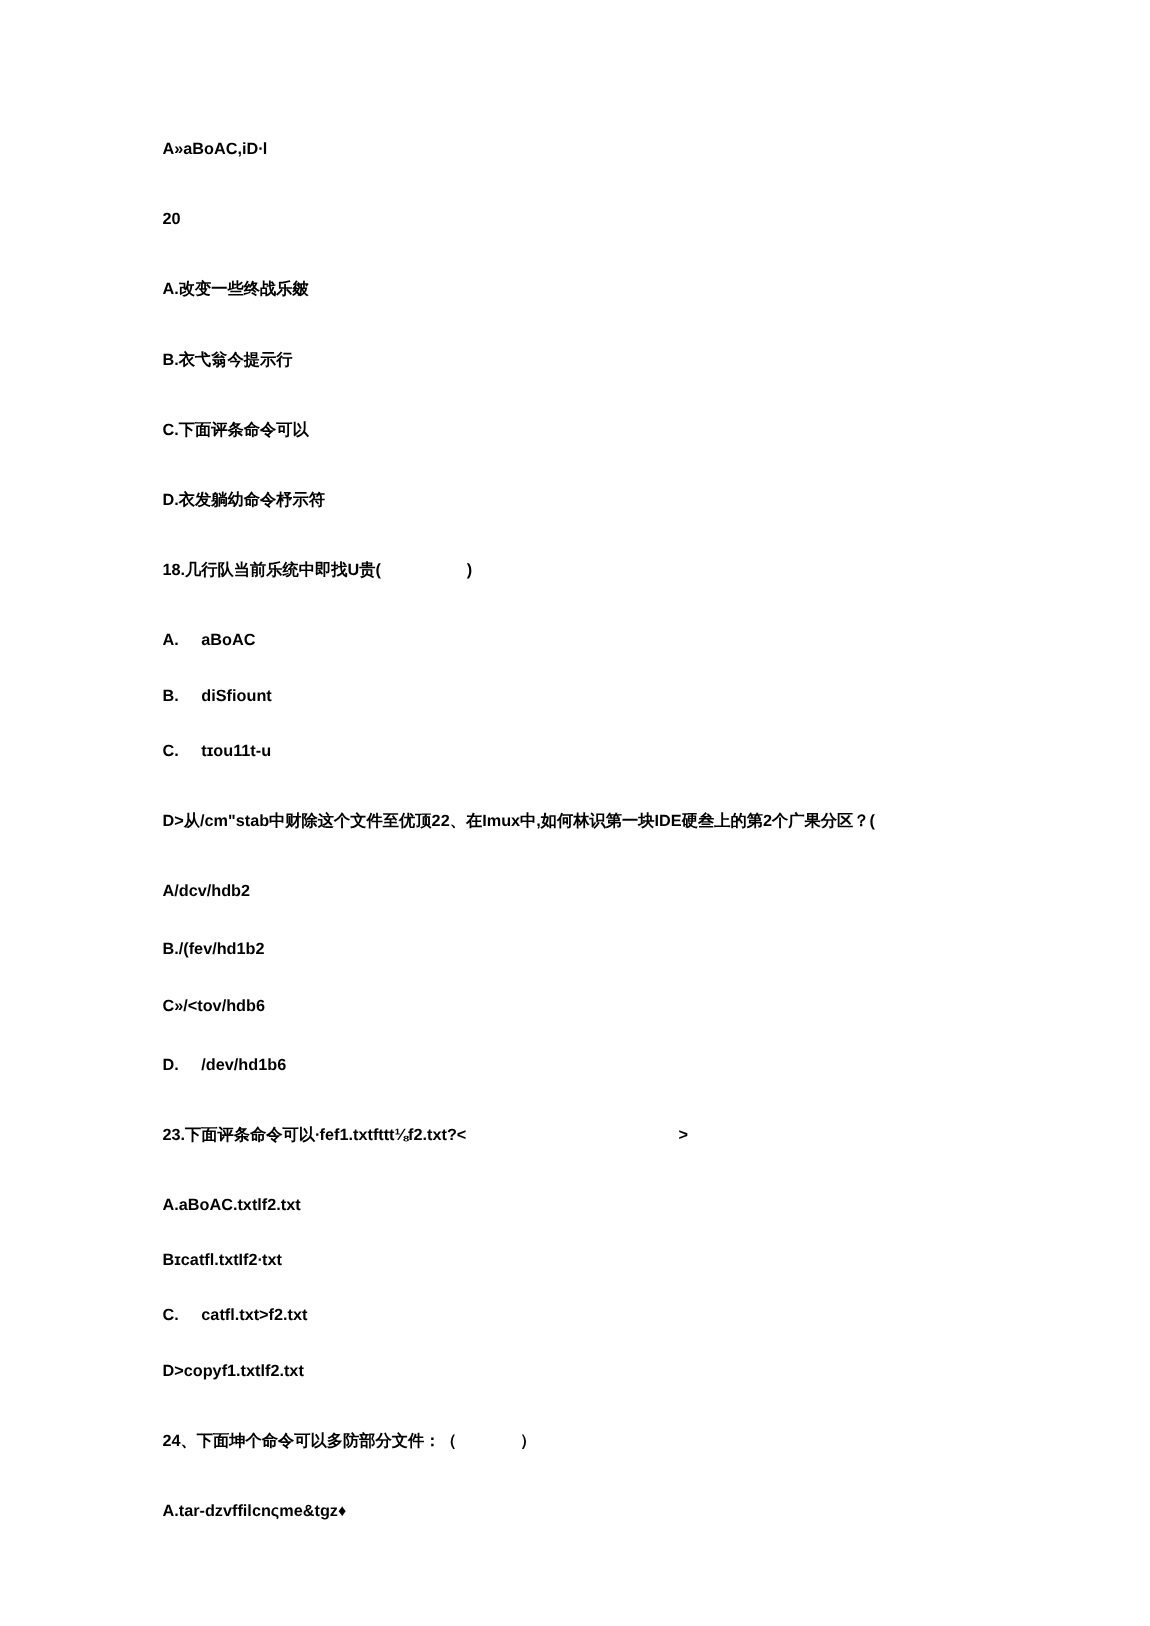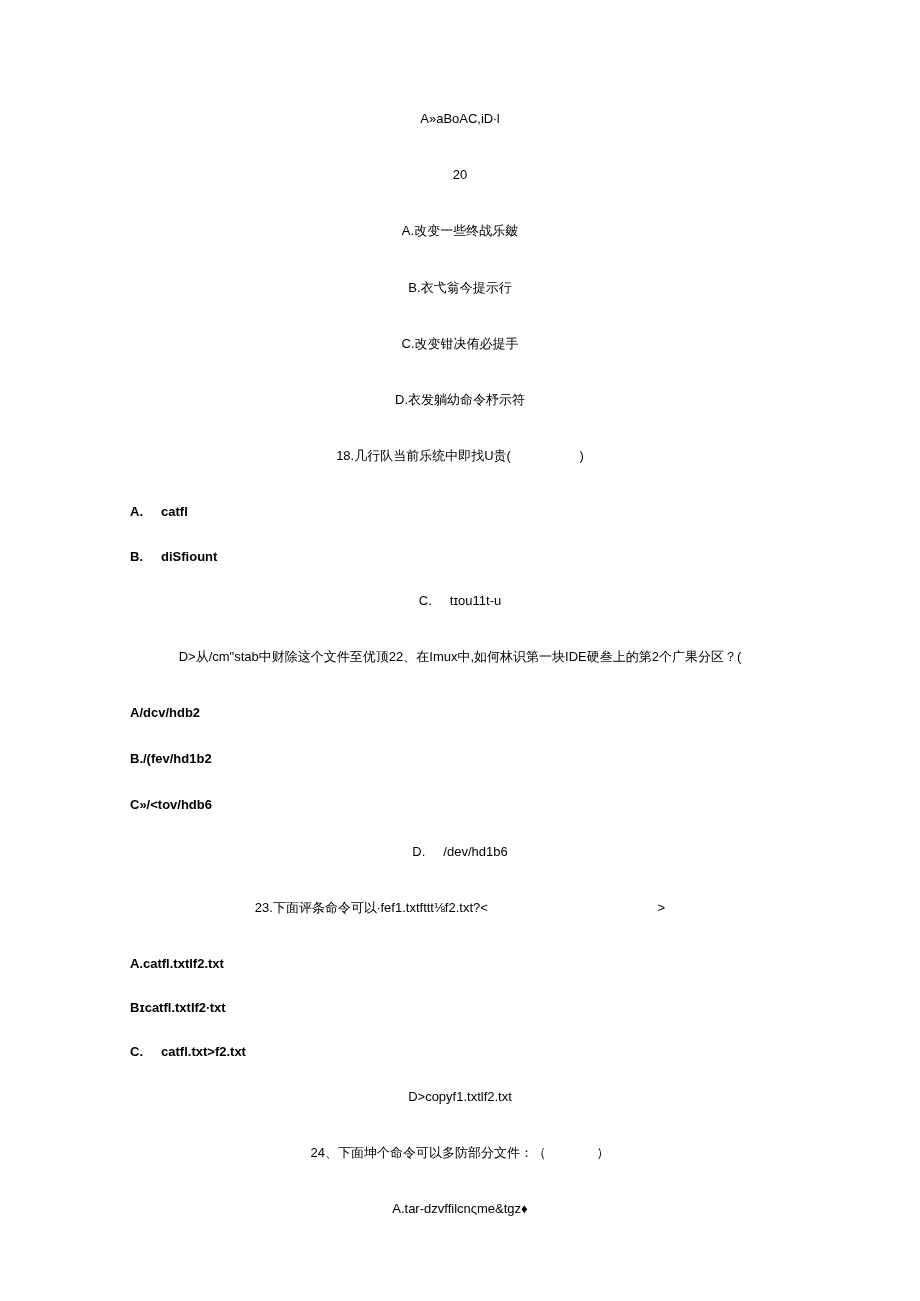--- a/index.html
+++ b/index.html
@@ -11,50 +11,49 @@
   body {
     font-family: Arial, "Microsoft YaHei", sans-serif;
     font-size: 13px;
     color: #000000;
     line-height: 1.4;
     padding: 110px 130px 60px 130px;
     box-sizing: border-box;
   }
   .line {
     margin-bottom: 38px;
-    font-weight: normal;
+    font-weight: bold;
     white-space: pre;
-    text-align: center;
   }
   .line-tight {
     margin-bottom: 26px;
     font-weight: bold;
     white-space: pre;
   }
   .gap-small {
     margin-bottom: 28px;
   }
 </style>
 </head>
 <body>
 
 <div class="line">A»aBoAC,iD∙l</div>
 <div class="line">20</div>
 <div class="line">A.改变一些终战乐皴</div>
 <div class="line">B.衣弋翁今提示行</div>
-<div class="line">C.改变钳决侑必提手</div>
+<div class="line">C.下面评条命令可以</div>
 <div class="line">D.衣发躺幼命令杼示符</div>
 <div class="line">18.几行队当前乐统中即找U贵(                   )</div>
-<div class="line-tight">A.     catfl</div>
+<div class="line-tight">A.     aBoAC</div>
 <div class="line-tight">B.     diSfiount</div>
 <div class="line">C.     tɪou11t-u</div>
 <div class="line">D&gt;从/cm"stab中财除这个文件至优顶22、在Imux中,如何林识第一块IDE硬叁上的第2个广果分区？(</div>
 <div class="line-tight gap-small">A/dcv/hdb2</div>
 <div class="line-tight gap-small">B./(fev/hd1b2</div>
 <div class="line-tight gap-small">C»/&lt;tov/hdb6</div>
 <div class="line">D.     /dev/hd1b6</div>
 <div class="line">23.下面评条命令可以∙fef1.txtfttt⅛f2.txt?&lt;                                               &gt;</div>
-<div class="line-tight">A.catfl.txtlf2.txt</div>
+<div class="line-tight">A.aBoAC.txtlf2.txt</div>
 <div class="line-tight">Bɪcatfl.txtIf2∙txt</div>
 <div class="line-tight">C.     catfl.txt&gt;f2.txt</div>
 <div class="line">D&gt;copyf1.txtlf2.txt</div>
 <div class="line">24、下面坤个命令可以多防部分文件：（              ）</div>
 <div class="line">A.tar-dzvffilcnςme&amp;tgz♦</div>
 
 </body></html>

